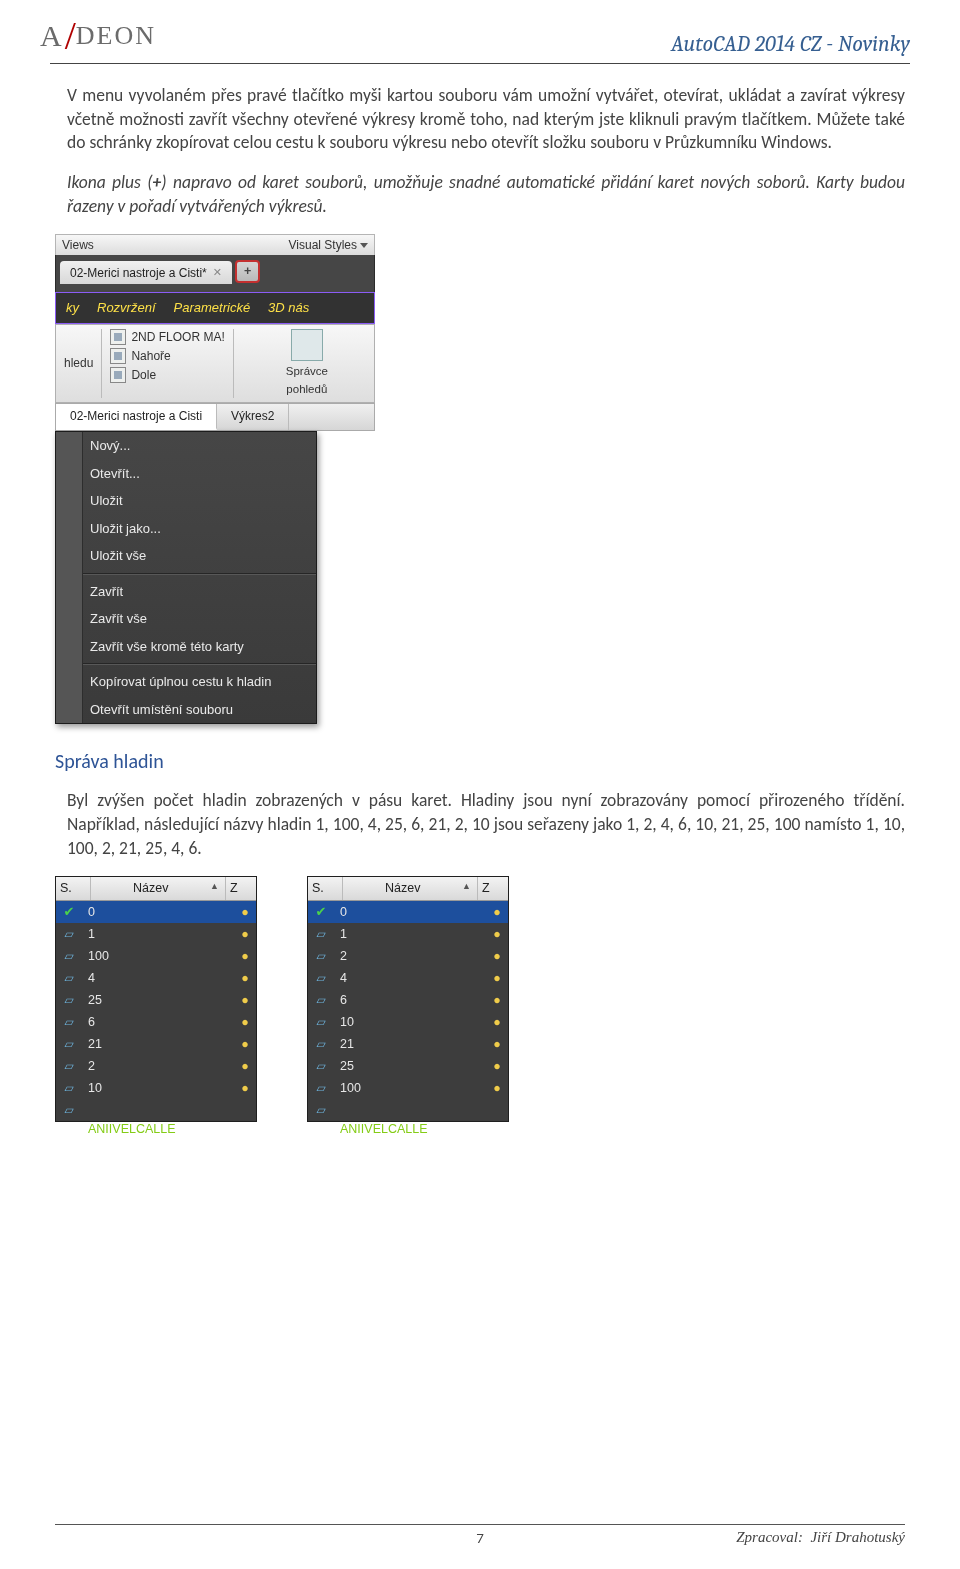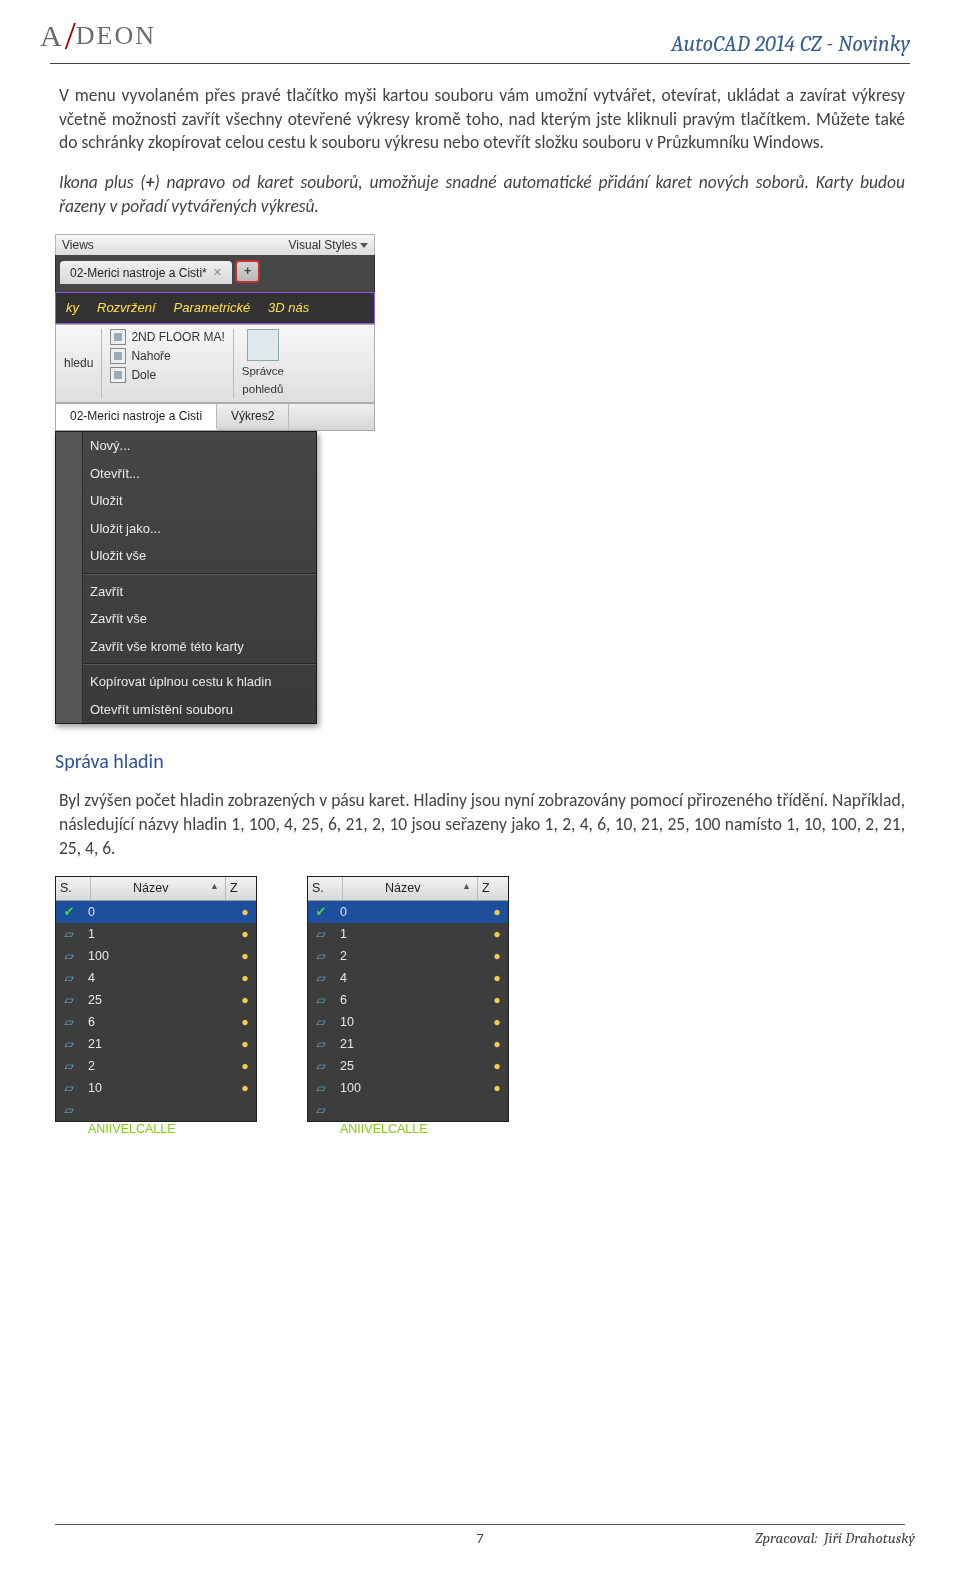--- a/index.html
+++ b/index.html
@@ -4,21 +4,21 @@
 <style>
   body { margin:0; font-family: Calibri, Arial, sans-serif; background:#fff; color:#333; }
   .page { width:960px; margin:0 auto; position:relative; min-height:1569px; }
   .header { display:flex; justify-content:space-between; align-items:flex-end; padding:12px 50px 4px 40px;}
   .logo { display:flex; align-items:center; font-family: "Times New Roman", serif; color:#6b6b6b; letter-spacing:2px; font-size:26px;}
   .logo .a1 { font-size:30px;}
   .logo .slash { font-size:40px; color:#b00000; margin:0 -2px 0 1px; font-weight:300;}
   .doctitle { font-family: Cambria, Georgia, serif; font-style:italic; color:#365f91; font-size:22px; padding-bottom:2px;}
   .hr-top { border:none; border-top:1px solid #444; margin:0 50px 0 50px;}
   .content { padding:20px 55px 0 55px; font-size:17.5px; line-height:1.35; text-align:justify; color:#444;}
-  .content p { margin:0 0 16px 4px;}
+  .content p { margin:0 0 16px 12px;}
   .content em { font-style:italic;}
   .section-h { color:#2e5496; font-size:20px; margin-top:24px; margin-bottom:14px;}
 
   
   .shot1 { width:320px; margin:10px 0 20px 0; position:relative; font-family: "Segoe UI", Tahoma, sans-serif; font-size:12.5px; color:#d8d8d8; }
   .bar-top { background:linear-gradient(#f7f7f7,#dcdcdc); color:#333; display:flex; padding:2px 6px; font-size:12px; border:1px solid #b5b5b5; border-bottom:none; }
   .bar-top .spacer{ flex:1;}
   .bar-top .vs { display:flex; align-items:center; gap:3px;}
   .vs .caret { width:0;height:0;border-left:4px solid transparent;border-right:4px solid transparent;border-top:5px solid #555;}
   .dark-tabbar { background:#464646; padding:6px 4px 0 4px; display:flex; gap:4px; border-left:1px solid #2b2b2b; border-right:1px solid #2b2b2b;}
@@ -56,21 +56,21 @@
   .ltable .row .c2 { flex:1; padding-left:6px;}
   .ltable .row .c3 { width:22px; text-align:center; color:#f6d95e;}
   .ic-check { color:#4bd24b; font-size:13px;}
   .ic-layer { color:#6fb6e0; font-size:12px;}
   .ltable .row.cut .c2{ color:#84cc16;margin-top:39px;}
 
   .footer { position:absolute; left:0; right:0; bottom:22px; padding:0 55px;}
   .hr-bot { border:none; border-top:1px solid #555; margin:0 0 4px 0;}
   .frow { display:flex; justify-content:center; font-size:15px; color:#444; font-family:Cambria,Georgia,serif; font-style:italic;}
   .frow .pnum { flex:0; font-style:normal; font-family:Calibri,Arial,sans-serif;}
-  .frow .auth { position:absolute; right:45px;}
+  .frow .auth { position:absolute; right:55px;font-family:Liberation Serif, serif;}
   .bulb { color:#f0cc4a;}
   .sort-caret{ font-size:9px; color:#555;}
 </style>
 </head>
 <body>
 
 <div class="page">
   <div class="header">
     <div class="logo">
       <span class="a1">A</span>
@@ -124,21 +124,21 @@
           <div class="item">
               <span class="micon"></span>
               <span>Nahoře</span>
             </div>
           <div class="item">
               <span class="micon"></span>
               <span>Dole</span>
             </div>
         </div>
         <div class="sep"></div>
-        <div class="col" style="align-items:center; font-size:11.5px;">
+        <div class="col" style="align-items:center; font-size:11.5px;margin-left:44px;">
           <div class="bigicon"></div>
           <span>Správce</span>
           <span>pohledů</span>
         </div>
       </div>
       <div class="tabbar2">
         <div class="t active">02-Merici nastroje a Cisti</div>
         <div class="t">Výkres2</div>
       </div>
       <div class="ctxmenu">

